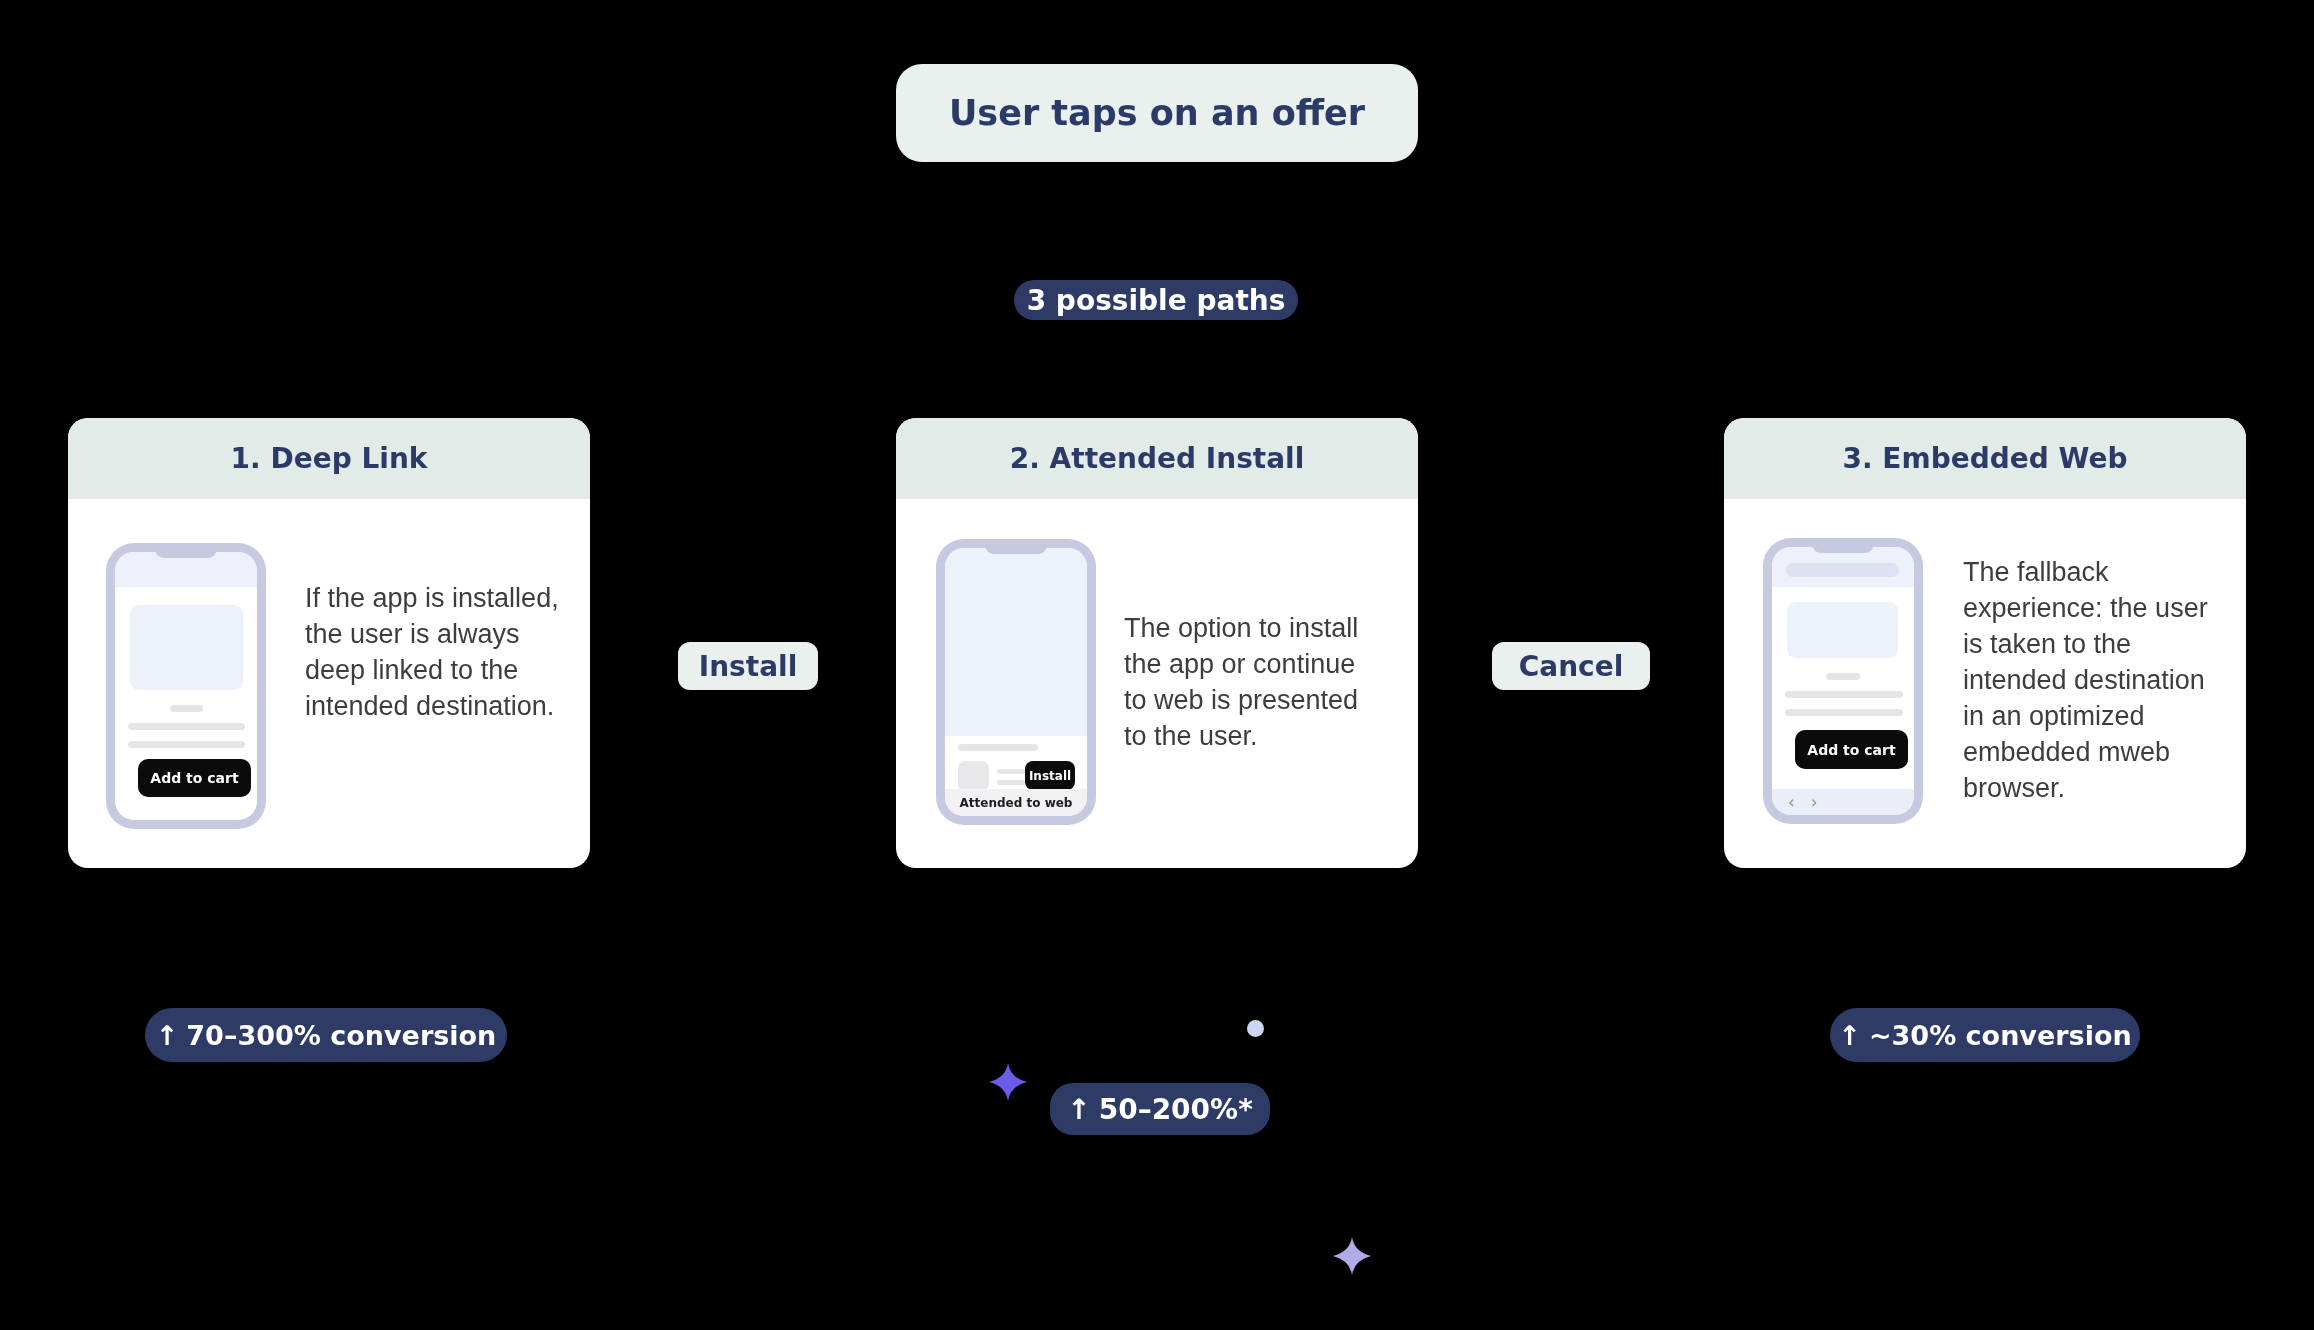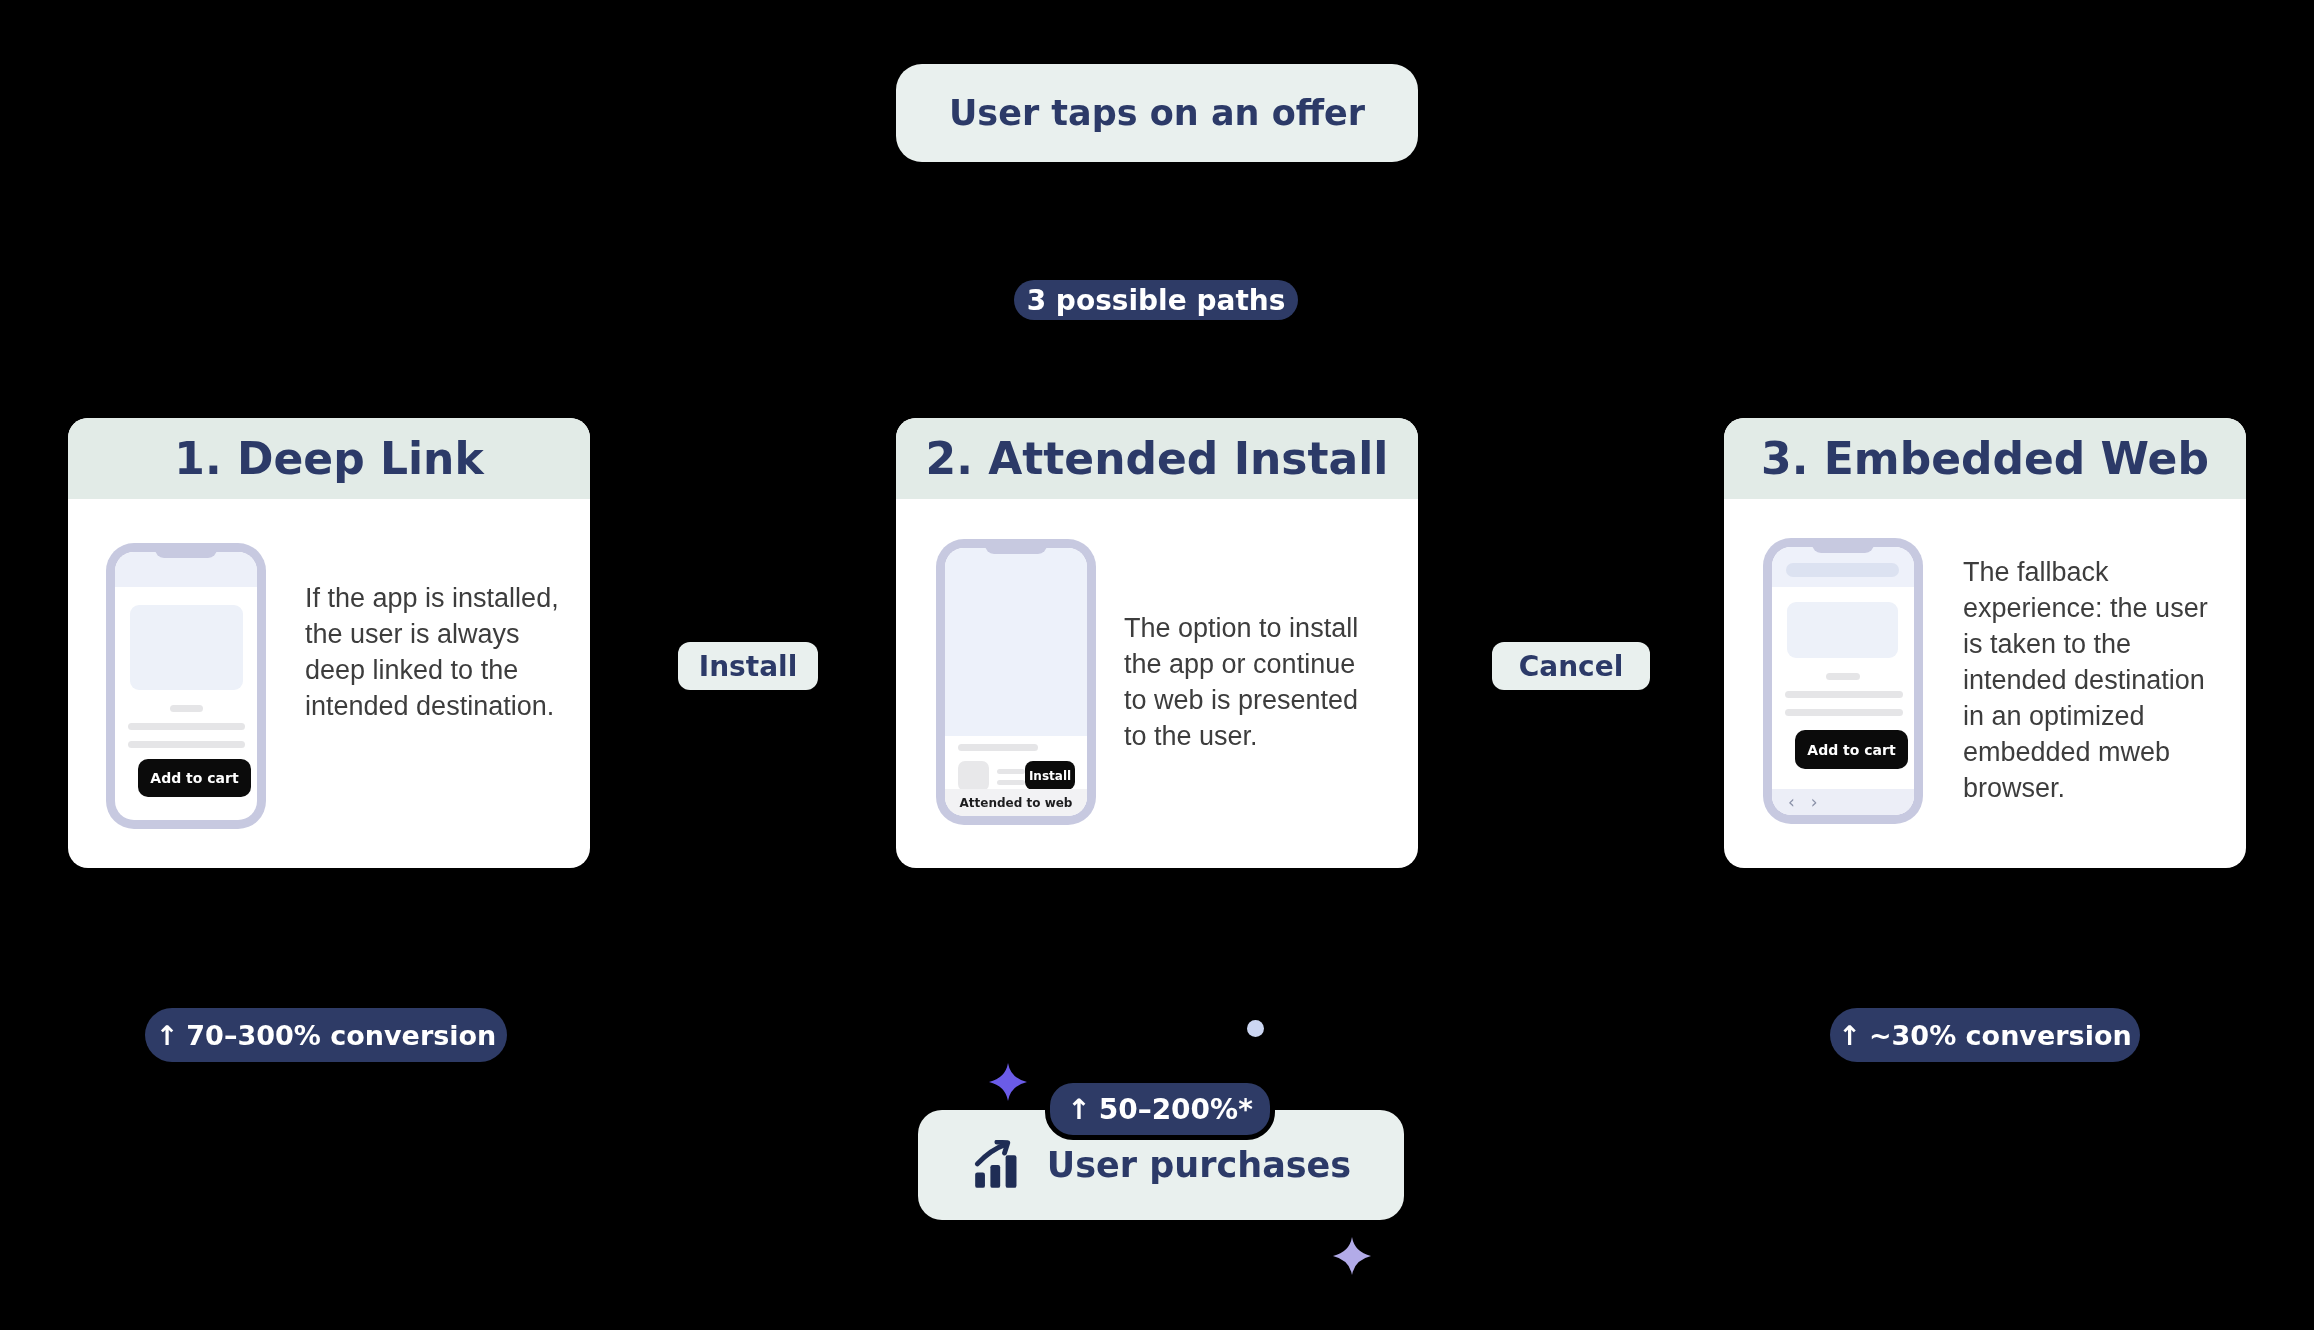--- a/index.html
+++ b/index.html
@@ -15,21 +15,21 @@
 
   .top-box{left:896px;top:64px;width:522px;height:98px;}
   .top-box span{font-size:35px;}
   .paths-badge{left:1014px;top:280px;width:284px;height:40px;font-size:28px;}
 
   
   .card{position:absolute;top:418px;width:522px;height:450px;background:#fff;border-radius:20px;}
   .card-1{left:68px;}  .card-2{left:896px;}  .card-3{left:1724px;}
   .card-header{height:81px;background:#e2ebe7;border-radius:20px 20px 0 0;
                display:flex;align-items:center;justify-content:center;}
-  .card-header span{font-size:44px;}
+  .card-header span{font-size:28px;}
   .desc{position:absolute;font-family:"Liberation Sans",sans-serif;font-size:27px;line-height:36px;
         color:#3d3d3d;margin:0;}
   .desc-1{left:237px;top:162px;width:254px;}
   .desc-2{left:228px;top:192px;width:256px;}
   .desc-3{left:239px;top:136px;width:258px;}
 
   
   .connector{position:absolute;background:#e9f0ee;border-radius:12px;display:flex;align-items:center;
              justify-content:center;font-weight:bold;color:#2c3a68;font-size:28px;}
   .connector-install{left:678px;top:642px;width:140px;height:48px;}
@@ -177,30 +177,20 @@
   <div class="abs dark-pill conv conv-right">
     <span class="arrow-glyph">↑</span>
     <span>~30% conversion</span>
   </div>
 
   <div class="abs dark-pill conv uplift">
     <span class="arrow-glyph">↑</span>
     <span>50–200%*</span>
   </div>
 
-  <div class="abs light-node outcome">
-    <svg width="54" height="50" viewBox="0 0 48 46">
-      <rect x="3" y="30" width="9" height="14" rx="2" fill="#1f2d55"></rect>
-      <rect x="17" y="23" width="9" height="21" rx="2" fill="#1f2d55"></rect>
-      <rect x="31" y="14" width="10" height="30" rx="2" fill="#1f2d55"></rect>
-      <path d="M5 22 Q 17 9 31 4" fill="none" stroke="#1f2d55" stroke-width="4.5" stroke-linecap="round"></path>
-      <path d="M23 2 L33 2.5 L30 12" fill="none" stroke="#1f2d55" stroke-width="4.5" stroke-linecap="round" stroke-linejoin="round"></path>
-    </svg>
-    <span class="navy-text">User purchases</span>
-  </div>
 
   <div class="abs dot"></div>
 
   <svg class="abs sparkle sparkle-purple" viewBox="0 0 40 40">
     <path d="M20 1 Q22.5 16 39 20 Q22.5 24 20 39 Q17.5 24 1 20 Q17.5 16 20 1 Z" fill="#6b5ce8"></path>
   </svg>
 
   <svg class="abs sparkle sparkle-lavender" viewBox="0 0 40 40">
     <path d="M20 1 Q22.5 16 39 20 Q22.5 24 20 39 Q17.5 24 1 20 Q17.5 16 20 1 Z" fill="#b2abe8"></path>
   </svg>

